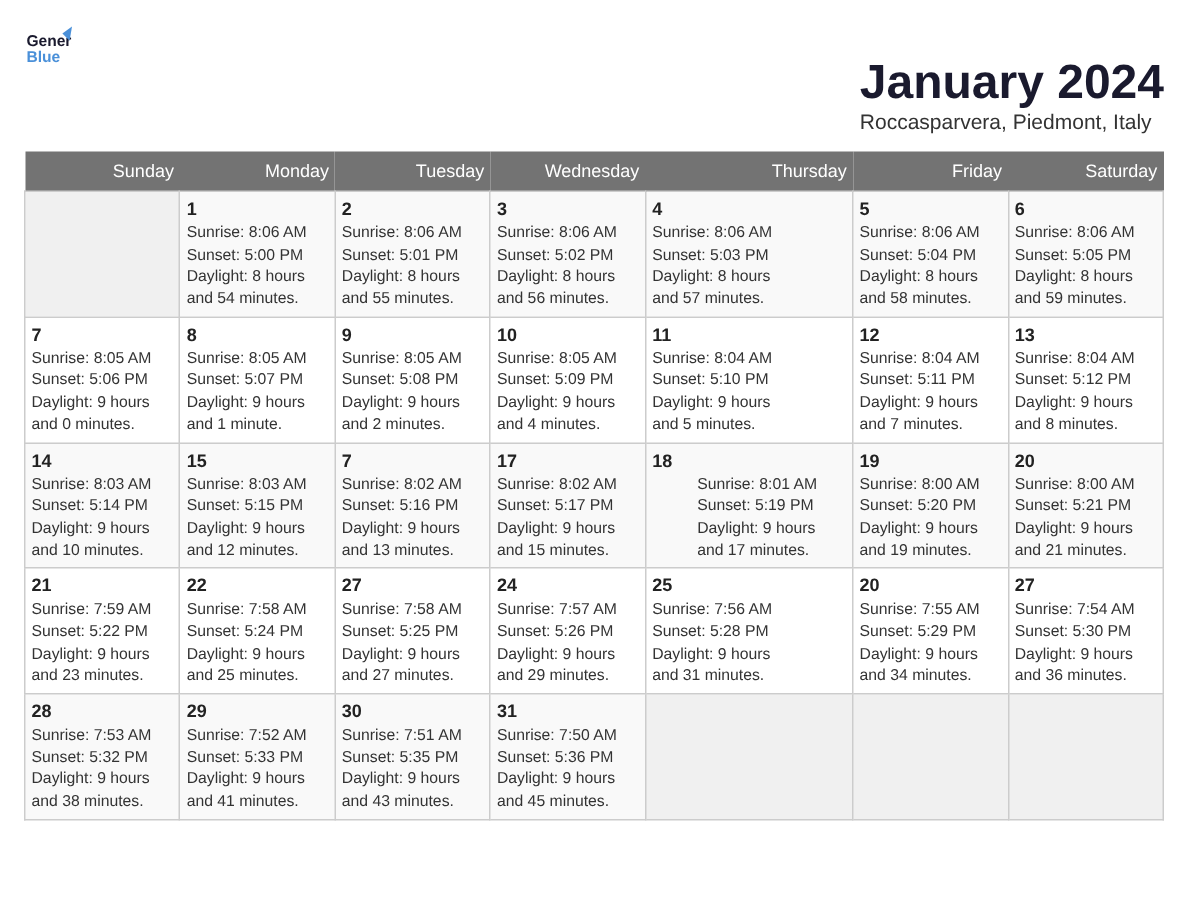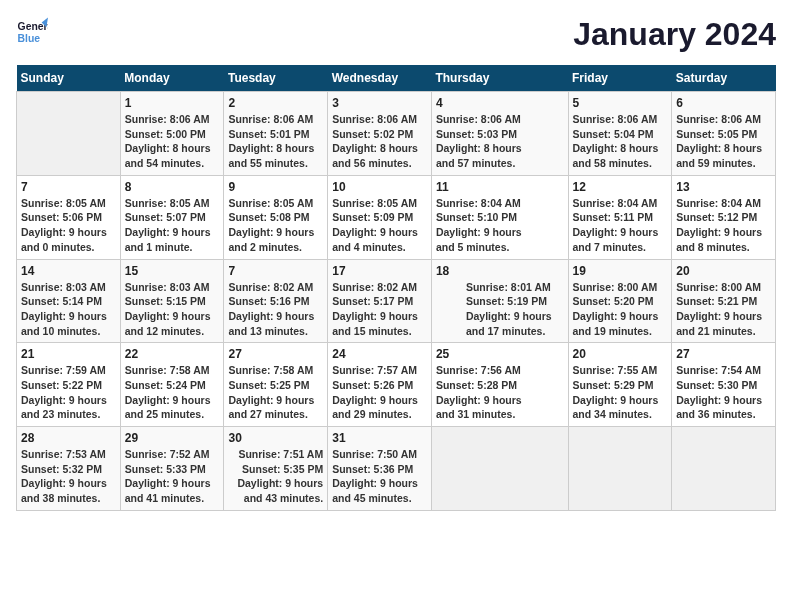--- a/index.html
+++ b/index.html
@@ -19,60 +19,60 @@
     .logo {
       display: flex;
       align-items: center;
       gap: 4px;
     }
     .logo-icon {
       width: 32px;
       height: 32px;
     }
     .title-section {
+      margin-top: 20px;
     }
     .main-title {
       font-size: 32px;
       font-weight: bold;
       color: #1a1a2e;
     }
     .subtitle {
       font-size: 14px;
       color: #333;
     }
     table {
       width: 100%;
       border-collapse: collapse;
       font-size: 11px;
     }
     thead tr th {
-      background-color: #0c4a6e;
+      background-color: #737373;
       color: #fff;
       padding: 6px 4px;
-      text-align: left;
+      text-align: right;
       font-size: 12px;
-      font-weight: bold;
+      font-weight: normal;
     }
     tbody tr td {
       border: 1px solid #ccc;
       vertical-align: top;
       padding: 4px;
       min-height: 80px;
       color: #222;
     }
     .day-number {
       font-weight: bold;
       font-size: 12px;
       margin-bottom: 2px;
     }
     .day-info {
       font-size: 10.5px;
       line-height: 1.4;
       color: #333;
-      font-weight: bold;
     }
     tbody tr:nth-child(odd) {
       background-color: #f9f9f9;
     }
     tbody tr:nth-child(even) {
       background-color: #ffffff;
     }
     .empty-cell {
       background-color: #f0f0f0;
     }
@@ -83,20 +83,21 @@
 <div class="header-section">
   <div class="logo">
     <svg class="logo-icon" viewBox="0 0 40 40" xmlns="http://www.w3.org/2000/svg">
       <text x="2" y="18" font-size="13" font-weight="bold" fill="#1a1a2e" font-family="Arial">General</text>
       <text x="2" y="32" font-size="13" font-weight="bold" fill="#4a90d9" font-family="Arial">Blue</text>
       <polygon points="32,8 40,2 38,14" fill="#4a90d9"></polygon>
     </svg>
   </div>
   <div class="title-section">
     <div class="main-title">January 2024</div>
+    <div class="subtitle">Roccasparvera, Piedmont, Italy</div>
   </div>
 </div>
 
 <table>
   <thead>
     <tr>
     <th>Sunday</th>
         <th>Monday</th>
         <th>Tuesday</th>
         <th>Wednesday</th>
@@ -314,21 +315,21 @@
         </td>
         <td>
           <div class="day-number">29</div>
           <div class="day-info" style="white-space: pre-line;">Sunrise: 7:52 AM
 Sunset: 5:33 PM
 Daylight: 9 hours
 and 41 minutes.</div>
         </td>
         <td>
           <div class="day-number">30</div>
-          <div class="day-info" style="white-space: pre-line; text-align: right;">Sunrise: 7:51 AM
+          <div class="day-info" style="white-space: pre-line;">Sunrise: 7:51 AM
 Sunset: 5:35 PM
 Daylight: 9 hours
 and 43 minutes.</div>
         </td>
         <td>
           <div class="day-number">31</div>
           <div class="day-info" style="white-space: pre-line;">Sunrise: 7:50 AM
 Sunset: 5:36 PM
 Daylight: 9 hours
 and 45 minutes.</div>

